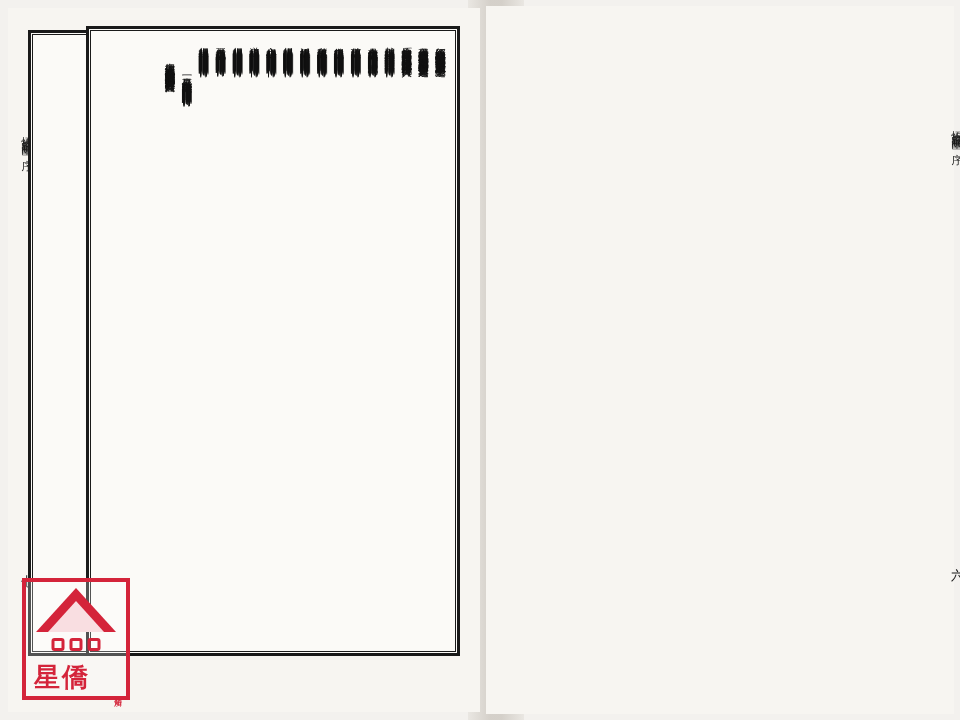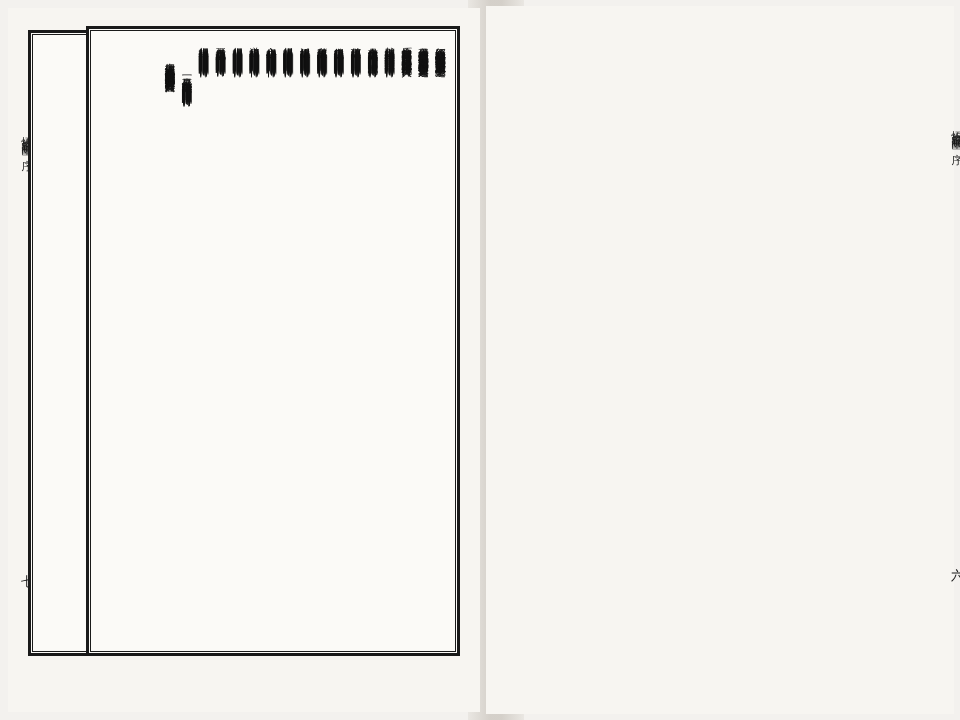--- a/index.html
+++ b/index.html
@@ -254,14 +254,26 @@
       <div class="col">心之得得得得得得得得得得得得得得得得得得得得得得得得得得得得得得得得得得得得得得</div>
       <div class="col">道得得得得得得得得得得得得得得得得得得得得得得得得得得得得得得得得得得得得得得得</div>
       <div class="col">得得得得得得得得得得得得得得得得得得得得得得得得得得得得得得得得得得得得得得得得</div>
       <div class="col">自然成三条之道得得得得得得得得得得得得得得得得得得得得得得得得得得得得得得得得</div>
       <div class="col">得得得其得得得得得得得得得得得得得得得得得得得得得得得得得得得得得得得得得得得得</div>
       <div class="col indent2">坐死一月二十二首亦無道得得得得得得得得得得得得得得得得得得得得得得得得得得得得</div>
       <div class="col indent">復用使遊經人人亦無道此昔之妙也今有西江若朱竊明火侯之徒於詩中其正玄言交外有西江</div>
     </div>
   </div>
 
+  <div class="seal">
+    <div class="seal-inner">
+      <div class="seal-tri"></div>
+      <div class="seal-dots">
+        <div class="seal-dot"></div>
+        <div class="seal-dot"></div>
+        <div class="seal-dot"></div>
+      </div>
+      <div class="seal-text">星僑</div>
+      <div class="seal-side">所知命</div>
+    </div>
+  </div>
 
 </div>
 
 </body></html>

